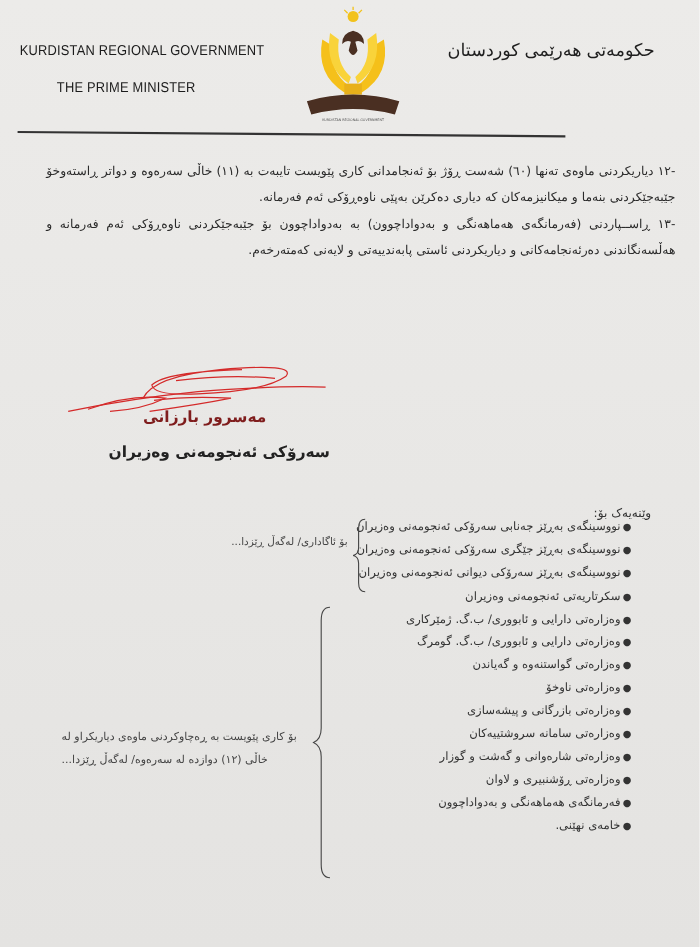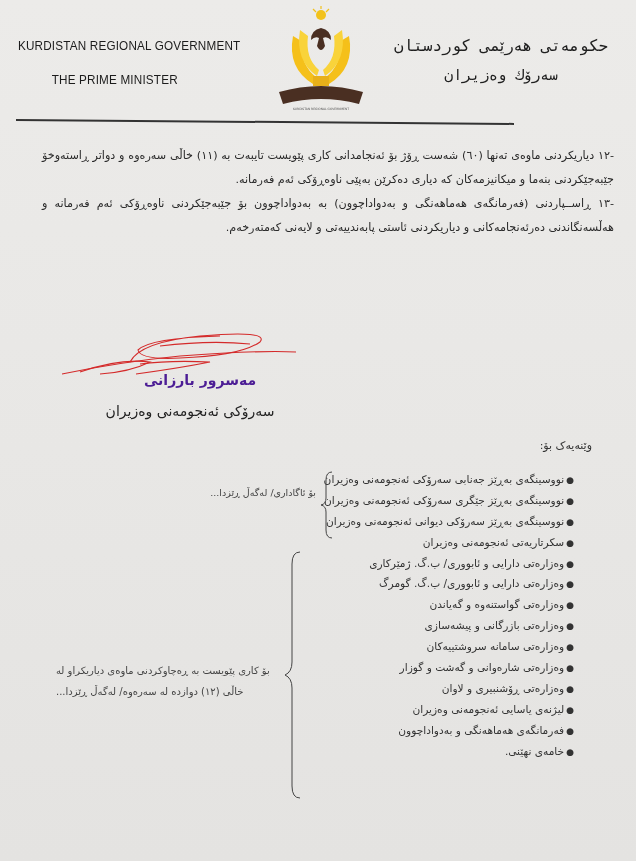--- a/index.html
+++ b/index.html
@@ -9,31 +9,31 @@
       font-family: "DejaVu Sans", sans-serif;
       color:#2b2b2b;
       position:relative;
     }
     .page { position:absolute; left:0; top:0; width:636px; height:853px; }
     .hdr-en { position:absolute; left:18px; top:38px; width:215px; text-align:center;
       font-family:"Liberation Sans", sans-serif; font-size:13px; color:#1c1c1c; letter-spacing:0.2px; transform:scaleX(0.9); transform-origin:left;}
     .hdr-en .l1 { display:block; white-space:nowrap; }
     .hdr-en .l2 { display:block; margin-top:19px; white-space:nowrap; }
     .hdr-ku { position:absolute; right:20px; top:36px; width:230px; text-align:center; direction:rtl;
-      font-family:Liberation Mono, monospace; font-size:16px; color:#1e1e1e; }
+      font-family:Liberation Sans, sans-serif; font-size:16px; color:#1e1e1e; }
     .hdr-ku .l2 { display:block; margin-top:10px; font-size:15px; }
     .logo { position:absolute; left:273px; top:6px; width:96px; height:108px; }
     .rule { position:absolute; left:16px; top:119px; width:498px; height:1.5px; background:#333; transform:rotate(0.45deg); transform-origin:left; }
     .body-text { position:absolute; right:22px; top:144px; width:572px; direction:rtl; text-align:justify;
       font-size:11.2px; line-height:24px; color:#2a2a2a; }
     .body-text p { margin:0; }
     .sig { position:absolute; left:60px; top:322px; width:240px; height:60px; }
-    .signame { position:absolute; left:130px; top:372px; width:140px; text-align:center; direction:rtl; font-size:14px; color:#4c1d95; font-weight:bold;}
-    .sigtitle { position:absolute; left:80px; top:403px; width:220px; text-align:center; direction:rtl; font-size:14px; color:#222; font-weight:normal;}
-    .cc-title { position:absolute; right:44px; top:439px; direction:rtl; font-size:11px; color:#333; }
+    .signame { position:absolute; left:130px; top:372px; width:140px; text-align:left; direction:rtl; font-size:14px; color:#7f1d1d; font-weight:bold;}
+    .sigtitle { position:absolute; left:80px; top:403px; width:220px; direction:rtl; font-size:14px; color:#222; font-weight:bold;}
+    .cc-title { position:absolute; right:44px; top:460px; direction:rtl; font-size:11px; color:#333; }
     .cc-list { position:absolute; right:62px; top:469px; width:320px; direction:rtl; margin:0; padding:0; list-style:none; font-size:10.6px; color:#333; }
     .cc-list li { height:20.9px; line-height:20.9px; white-space:nowrap; text-align:right; }
     .cc-list li .dot { font-size:9px; margin-left:2px; }
     .brace1 { position:absolute; left:320px; top:470px; width:14px; height:70px; }
     .brace2 { position:absolute; left:284px; top:550px; width:18px; height:250px; }
     .note1 { position:absolute; left:196px; top:487px; width:120px; direction:rtl; text-align:right; font-size:9.5px; color:#444; }
     .note2 { position:absolute; left:56px; top:660px; width:224px; direction:rtl; text-align:left; font-size:10px; line-height:21px; color:#444; }
   </style>
 </head>
 <body>
@@ -57,21 +57,20 @@
     <path d="M27 24 Q22 55 44 70 L46 64 Q32 52 35 30 Z" fill="#f9d33a"></path>
     <path d="M69 24 Q74 55 52 70 L50 64 Q64 52 61 30 Z" fill="#f9d33a"></path>
     <path d="M48 22 Q38 24 38 34 Q42 30 46 32 L44 40 Q48 48 52 40 L50 32 Q54 30 58 34 Q58 24 48 22 Z" fill="#4a2f22"></path>
     <rect x="40" y="70" width="16" height="10" fill="#e8b01a"></rect>
     <path d="M6 86 Q48 74 90 86 L86 98 Q48 88 10 98 Z" fill="#4a2f22"></path>
     <text x="48" y="104" font-size="3" text-anchor="middle" fill="#555" font-family="DejaVu Sans, sans-serif">KURDISTAN REGIONAL GOVERNMENT</text>
   </svg>
 
   <div class="hdr-ku">
     <span class="l1">حکومەتی هەرێمی کوردستان</span>
-    <span class="l2">سەرۆك وەزیران</span>
   </div>
 
   <div class="rule"></div>
 
   <div class="body-text">
     <p>-١٢ دیاریکردنی ماوەی تەنها (٦٠) شەست ڕۆژ بۆ ئەنجامدانی کاری پێویست تایبەت بە (١١) خاڵی سەرەوە و دواتر ڕاستەوخۆ جێبەجێکردنی بنەما و میکانیزمەکان کە دیاری دەکرێن بەپێی ناوەڕۆکی ئەم فەرمانە.</p>
     <p>-١٣ ڕاســپاردنی (فەرمانگەی هەماهەنگی و بەدواداچوون) بە بەدواداچوون بۆ جێبەجێکردنی ناوەڕۆکی ئەم فەرمانە و هەڵسەنگاندنی دەرئەنجامەکانی و دیاریکردنی ئاستی پابەندییەتی و لایەنی کەمتەرخەم.</p>
   </div>
 
   <svg class="sig" viewBox="0 0 240 60">
@@ -89,25 +88,25 @@
   <div class="cc-title">وێنەیەک بۆ:</div>
 
   <ul class="cc-list">
     <li><span class="dot">●</span><span>نووسینگەی بەڕێز جەنابی سەرۆکی ئەنجومەنی وەزیران</span></li>
     <li><span class="dot">●</span><span>نووسینگەی بەڕێز جێگری سەرۆکی ئەنجومەنی وەزیران</span></li>
     <li><span class="dot">●</span><span>نووسینگەی بەڕێز سەرۆکی دیوانی ئەنجومەنی وەزیران</span></li>
     <li><span class="dot">●</span><span>سکرتاریەتی ئەنجومەنی وەزیران</span></li>
     <li><span class="dot">●</span><span>وەزارەتی دارایی و ئابووری/ ب.گ. ژمێرکاری</span></li>
     <li><span class="dot">●</span><span>وەزارەتی دارایی و ئابووری/ ب.گ. گومرگ</span></li>
     <li><span class="dot">●</span><span>وەزارەتی گواستنەوە و گەیاندن</span></li>
+    <li><span class="dot">●</span><span>وەزارەتی ناوخۆ</span></li>
     <li><span class="dot">●</span><span>وەزارەتی بازرگانی و پیشەسازی</span></li>
     <li><span class="dot">●</span><span>وەزارەتی سامانە سروشتییەکان</span></li>
     <li><span class="dot">●</span><span>وەزارەتی شارەوانی و گەشت و گوزار</span></li>
     <li><span class="dot">●</span><span>وەزارەتی ڕۆشنبیری و لاوان</span></li>
-    <li><span class="dot">●</span><span>لیژنەی یاسایی ئەنجومەنی وەزیران</span></li>
     <li><span class="dot">●</span><span>فەرمانگەی هەماهەنگی و بەدواداچوون</span></li>
     <li><span class="dot">●</span><span>خامەی نهێنی.</span></li>
   </ul>
 
   <svg class="brace1" viewBox="0 0 14 70">
     <path d="M12 2 Q6 2 6 10 L6 28 Q6 34 1 35 Q6 36 6 42 L6 60 Q6 68 12 68" fill="none" stroke="#444" stroke-width="1"></path>
   </svg>
   <div class="note1">بۆ ئاگاداری/ لەگەڵ ڕێزدا...</div>
 
   <svg class="brace2" viewBox="0 0 18 250">

